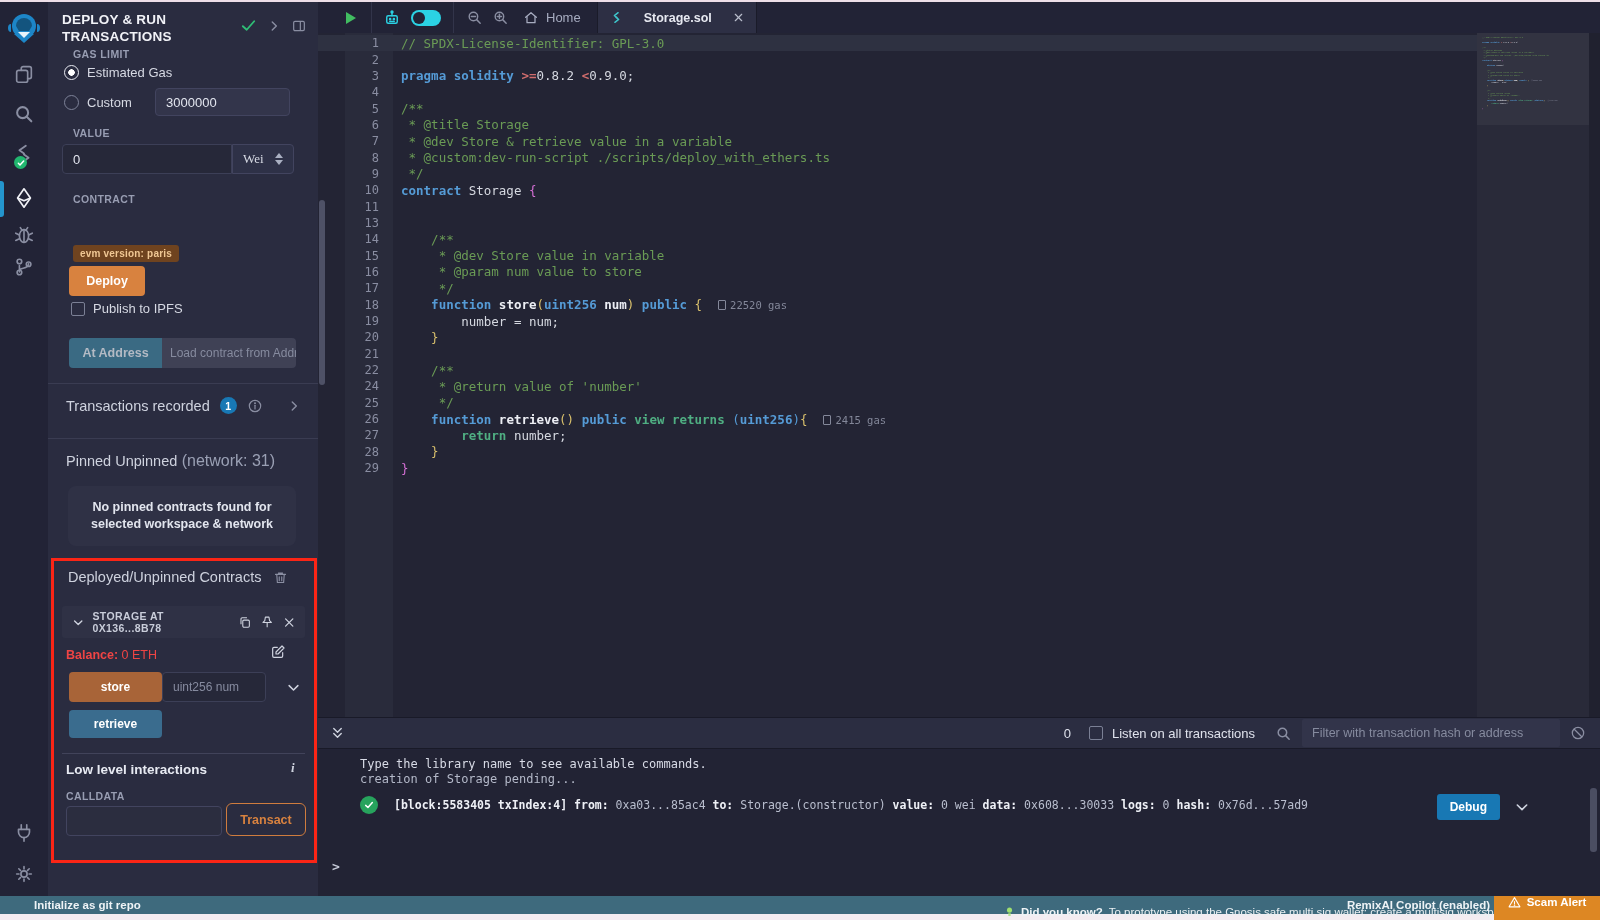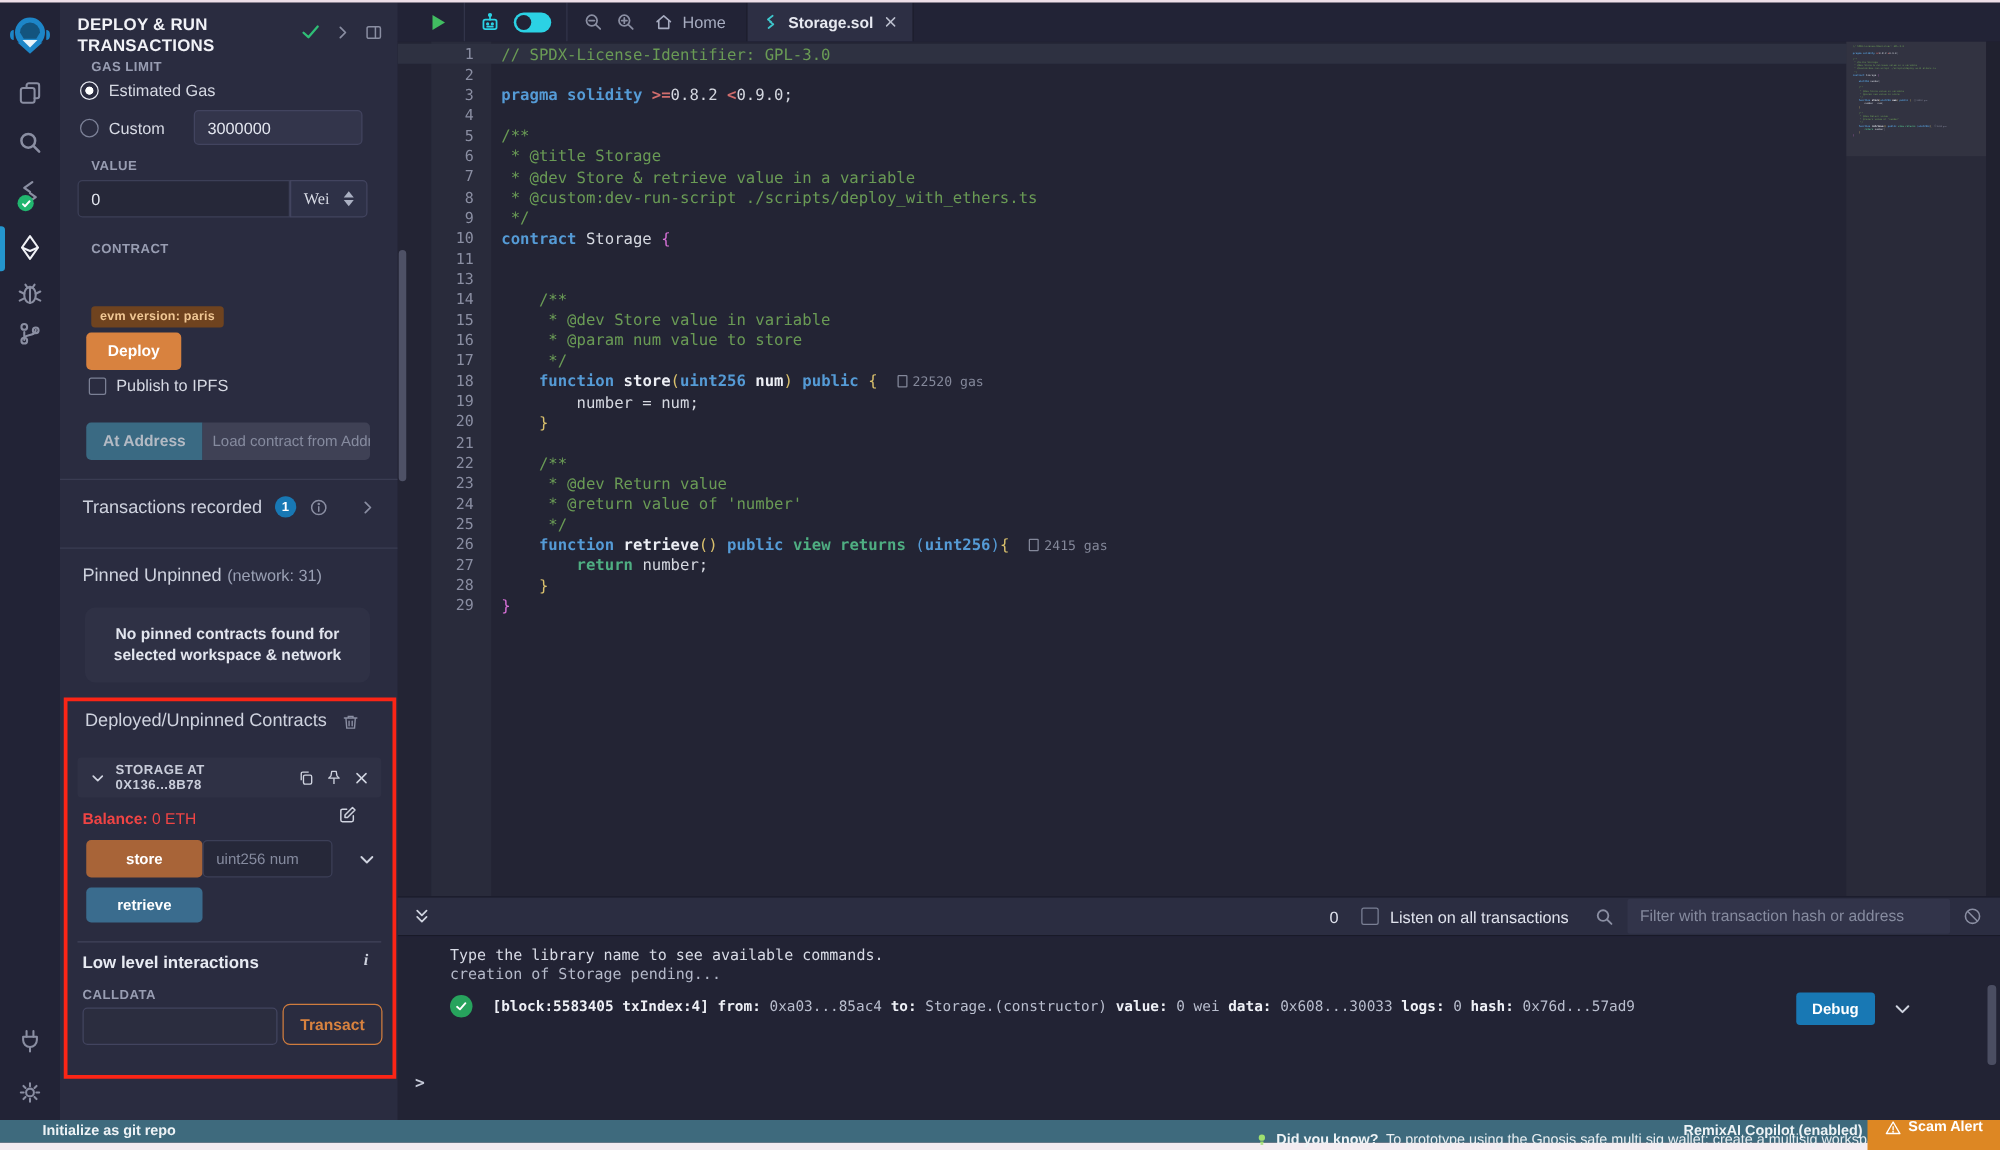--- a/index.html
+++ b/index.html
@@ -51,21 +51,21 @@
   .lowlevel-title{position:absolute;left:18px;top:760px;font-size:13.5px;font-weight:600;color:#e7eaf2;}
   .i-icon{position:absolute;left:243px;top:758px;font-size:13px;color:#ced2de;font-style:italic;font-family:"Liberation Serif",serif;font-weight:700;}
   .btn-transact{position:absolute;left:178px;top:801px;width:80px;height:33px;border:1px solid #cf7c3e;border-radius:6px;color:#d8823f;font-size:12.5px;font-weight:600;display:flex;align-items:center;justify-content:center;box-sizing:border-box;}
   .panel-sb{left:319px;top:200px;width:6px;height:185px;background:#4e5166;border-radius:3px;z-index:7;}
 
   
   .toolbar{left:318px;top:2px;right:0;height:31px;background:#222336;z-index:4;display:flex;align-items:center;}
   .tb-sep{width:1px;height:31px;background:#32344a;}
   .toggle{width:30px;height:16px;background:#2bd2e4;border-radius:9px;position:relative;}
   .toggle .knob{position:absolute;left:2px;top:2px;width:12px;height:12px;border-radius:50%;background:#222336;}
-  .tab{height:31px;background:#2d2f44;border-right:1px solid #1a1b29;border-left:1px solid #1a1b29;display:flex;align-items:center;gap:8px;padding:0 12px;}
+  .tab{height:31px;background:#2d2f44;border-right:1px solid #1a1b29;border-left:1px solid #1a1b29;display:flex;align-items:center;gap:21px;padding:0 12px;}
   .tab-label{font-size:12.5px;font-weight:600;color:#e7e9f1;}
   .home{display:flex;align-items:center;gap:7px;color:#a7acc0;font-size:13px;}
   .editor{left:318px;top:33px;right:0;height:684px;background:#232434;overflow:hidden;}
   .gutter-bg{position:absolute;left:27px;top:0;width:48px;height:684px;background:#292b3b;}
   .code{position:absolute;left:0;top:2px;font-family:"DejaVu Sans Mono",monospace;font-size:12.5px;}
   .cl{display:flex;height:16.35px;align-items:center;white-space:pre;}
   .cl.hl{background:#2e3141;width:1159px;}
   .ln{width:61px;padding-right:14px;text-align:right;color:#8a8ea2;font-size:12px;flex:none;}
   .lc{margin-left:8px;}
   .sg-kw{color:#559bd6;font-weight:600;}
@@ -241,21 +241,21 @@
           <circle cx="12" cy="7.8" r="0.6" fill="currentColor"></circle>
         </svg>
       <svg class="ic" width="14" height="14" viewBox="0 0 24 24" fill="none" stroke="currentColor" stroke-width="2.4" stroke-linecap="round" stroke-linejoin="round" style="margin-left:14px;">
           <polyline points="9 5 16 12 9 19"></polyline>
         </svg>
     </div>
     <div class="divider" style="top:436px;"></div>
 
     <div class="abs" style="left:18px;top:450px;">
       <span class="sec-title">Pinned Unpinned</span>
-      <span style="font-size:13px;color:#9aa0b4;">(network: 31)</span>
+      <span style="font-size:16px;color:#9aa0b4;">(network: 31)</span>
     </div>
     <div class="empty-card">
       <div><span>No pinned contracts found for</span><br><span>selected workspace &amp; network</span></div>
     </div>
 
     <div class="abs" style="left:20px;top:567px;display:flex;align-items:center;">
       <span class="sec-title">Deployed/Unpinned Contracts</span>
       <svg class="ic" width="15" height="15" viewBox="0 0 24 24" fill="none" stroke="currentColor" stroke-width="1.8" stroke-linecap="round" style="margin-left:12px;">
           <path d="M4 7h16 M9 7V5h6v2 M6 7l1 13h10l1-13 M10 11v6 M14 11v6"></path>
         </svg>
@@ -374,21 +374,20 @@
         <div class="cl"><span class="ln">13</span><span class="lc"></span></div>
         <div class="cl"><span class="ln">14</span><span class="lc"><span class="sg-c">    /**</span></span></div>
         <div class="cl"><span class="ln">15</span><span class="lc"><span class="sg-c">     * @dev Store value in variable</span></span></div>
         <div class="cl"><span class="ln">16</span><span class="lc"><span class="sg-c">     * @param num value to store</span></span></div>
         <div class="cl"><span class="ln">17</span><span class="lc"><span class="sg-c">     */</span></span></div>
         <div class="cl"><span class="ln">18</span><span class="lc"><span class="sg-txt">    </span><span class="sg-kw">function</span><span class="sg-fn"> store</span><span class="sg-b2">(</span><span class="sg-kw">uint256</span><span class="sg-fn"> num</span><span class="sg-b2">)</span><span class="sg-kw"> public </span><span class="sg-b2">{</span><span class="sg-gas">22520 gas</span></span></div>
         <div class="cl"><span class="ln">19</span><span class="lc"><span class="sg-txt">        number = num;</span></span></div>
         <div class="cl"><span class="ln">20</span><span class="lc"><span class="sg-txt">    </span><span class="sg-b2">}</span></span></div>
         <div class="cl"><span class="ln">21</span><span class="lc"></span></div>
         <div class="cl"><span class="ln">22</span><span class="lc"><span class="sg-c">    /**</span></span></div>
-        <div class="cl"><span class="ln">23</span><span class="lc"><span class="sg-c">     * @dev Return value</span></span></div>
         <div class="cl"><span class="ln">24</span><span class="lc"><span class="sg-c">     * @return value of 'number'</span></span></div>
         <div class="cl"><span class="ln">25</span><span class="lc"><span class="sg-c">     */</span></span></div>
         <div class="cl"><span class="ln">26</span><span class="lc"><span class="sg-txt">    </span><span class="sg-kw">function</span><span class="sg-fn"> retrieve</span><span class="sg-b2">()</span><span class="sg-kw"> public </span><span class="sg-teal">view</span><span class="sg-txt"> </span><span class="sg-teal">returns</span><span class="sg-txt"> </span><span class="sg-b3">(</span><span class="sg-kw">uint256</span><span class="sg-b3">)</span><span class="sg-b2">{</span><span class="sg-gas">2415 gas</span></span></div>
         <div class="cl"><span class="ln">27</span><span class="lc"><span class="sg-txt">        </span><span class="sg-teal">return</span><span class="sg-txt"> number;</span></span></div>
         <div class="cl"><span class="ln">28</span><span class="lc"><span class="sg-txt">    </span><span class="sg-b2">}</span></span></div>
         <div class="cl"><span class="ln">29</span><span class="lc"><span class="sg-b1">}</span></span></div>
       </div>
     <div class="minimap">
       <div class="mini-view"></div>
       <div class="mini-code" id="mini-code">

